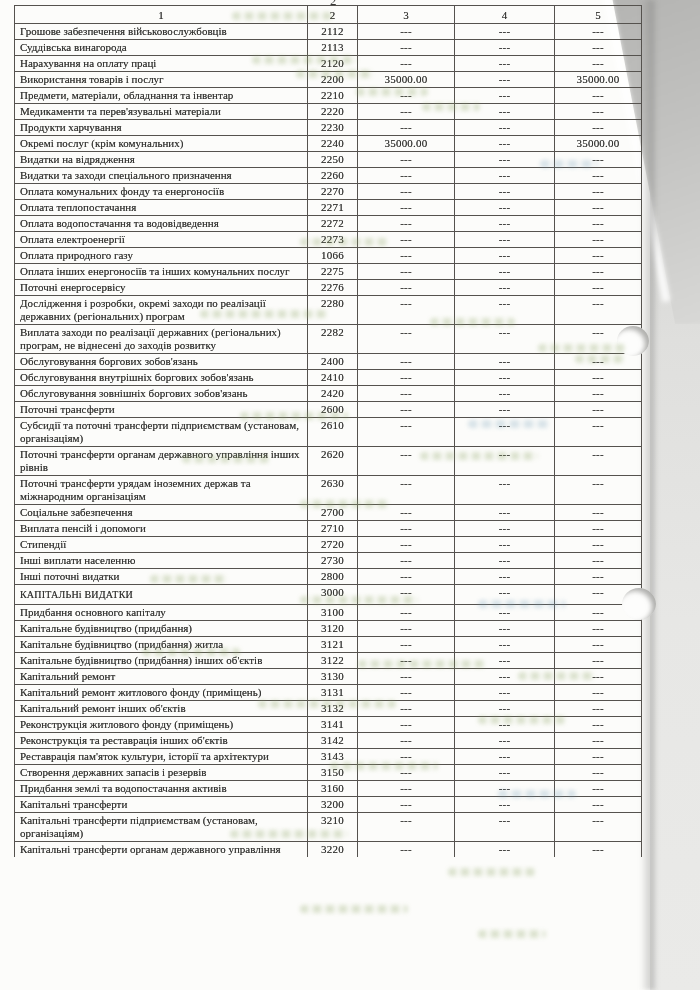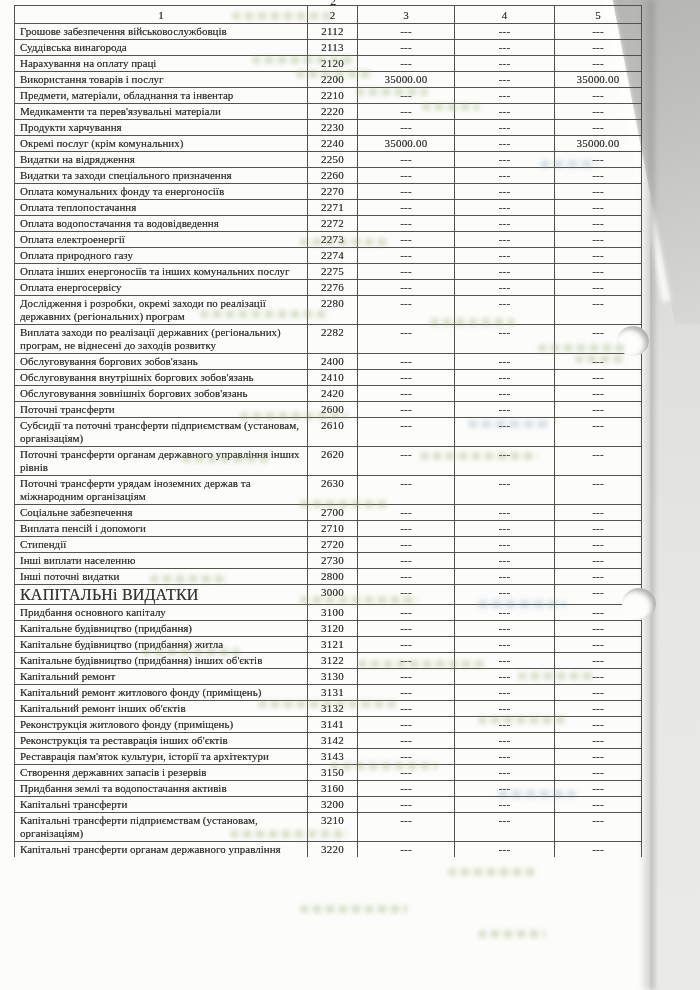--- a/index.html
+++ b/index.html
@@ -51,21 +51,21 @@
   }
   th {
     font-size:11px; height:15px; padding:1px 2px; text-align:center;
     vertical-align:middle;
   }
   td {
     font-size:11px; line-height:13px; padding:1px 4px 1px 5px;
     vertical-align:top; text-align:left;
   }
   td.num { text-align:center; padding:1px 2px; letter-spacing:0.2px; }
-  tr.emph td.label { font-size:16px; line-height:17px; letter-spacing:0.2px; }
+  tr.emph td.label { font-size:10px; line-height:17px; letter-spacing:0.2px; }
   tbody tr:last-child th, tbody tr:last-child td { border-bottom:none; }
   
   .bleed {
     position:absolute; height:8px; border-radius:4px;
     filter:blur(2px); opacity:0.42; pointer-events:none;
   }
   .bleed.g { background:repeating-linear-gradient(90deg, rgba(148,170,110,0.75) 0 8px, rgba(148,170,110,0.10) 8px 13px); }
   .bleed.b { background:repeating-linear-gradient(90deg, rgba(120,160,185,0.65) 0 9px, rgba(120,160,185,0.10) 9px 14px); }
   
   .crescent {
@@ -199,34 +199,34 @@
         </tr>
         <tr>
           <td class="label">Оплата електроенергії</td>
           <td class="num">2273</td>
           <td class="num">---</td>
           <td class="num">---</td>
           <td class="num">---</td>
         </tr>
         <tr>
           <td class="label">Оплата природного газу</td>
-          <td class="num">2274</td>
+          <td class="num">1066</td>
           <td class="num">---</td>
           <td class="num">---</td>
           <td class="num">---</td>
         </tr>
         <tr>
           <td class="label">Оплата інших енергоносіїв та інших комунальних послуг</td>
           <td class="num">2275</td>
           <td class="num">---</td>
           <td class="num">---</td>
           <td class="num">---</td>
         </tr>
         <tr>
-          <td class="label">Оплата енергосервісу</td>
+          <td class="label">Поточні енергосервісу</td>
           <td class="num">2276</td>
           <td class="num">---</td>
           <td class="num">---</td>
           <td class="num">---</td>
         </tr>
         <tr>
           <td class="label">Дослідження і розробки, окремі заходи по реалізації державних (регіональних) програм</td>
           <td class="num">2280</td>
           <td class="num">---</td>
           <td class="num">---</td>

